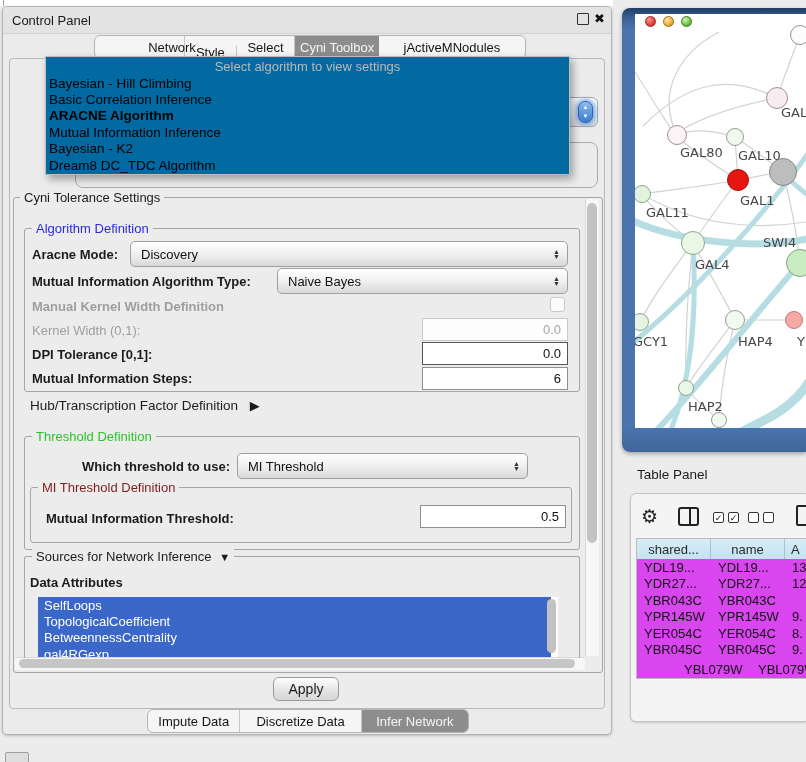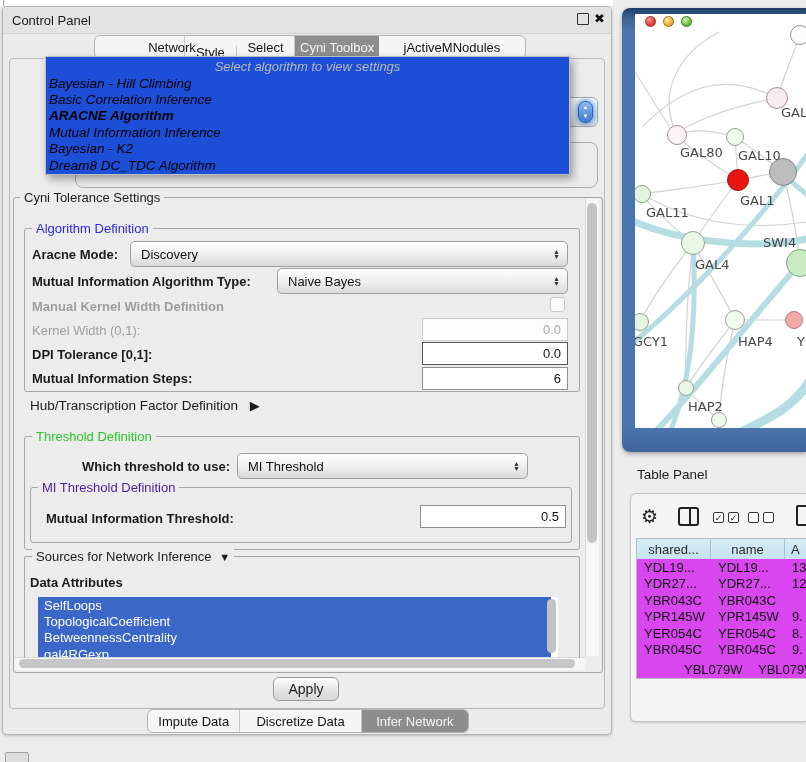--- a/index.html
+++ b/index.html
@@ -19,21 +19,21 @@
   .fld{position:absolute;background:#fff;border:1px solid #8f8f8f;font-size:13px;color:#111;
        display:flex;align-items:center;justify-content:flex-end;padding-right:6px;box-sizing:border-box;}
   .fld.disabled{border:1px solid #c9c9c9;color:#a5a5a5;background:#fdfdfd;}
   .fld.strong{border:1.5px solid #555;}
   .tabstrip{position:absolute;display:flex;background:#f5f5f5;border:1px solid #b3b3b3;border-radius:6px;
        overflow:hidden;box-sizing:border-box;}
   .tabseg{display:flex;align-items:center;justify-content:center;font-size:13px;color:#141414;
        border-right:1px solid #c6c6c6;box-sizing:border-box;background:transparent;white-space:nowrap;}
   .tabseg:last-child{border-right:none;}
   .tabseg.sel{background:#8d8d8d;color:#f5f5f5;border-right:none;}
-  .popup{position:absolute;background:#1d4ed8;border:1px solid #bdbdbd;box-shadow:3px 4px 8px rgba(0,0,0,.35);z-index:60;font-style:italic;}
+  .popup{position:absolute;background:#0369a1;border:1px solid #bdbdbd;box-shadow:3px 4px 8px rgba(0,0,0,.35);z-index:60;}
   .popup .ph{height:18px;display:flex;align-items:center;justify-content:center;color:#b9b9b9;font-size:13px;}
   .popup .it{height:16.4px;display:flex;align-items:center;padding-left:3px;font-size:13.5px;color:#000;}
   .sel-row{position:absolute;background:#3a67c8;color:#fff;font-size:13px;display:flex;align-items:center;padding-left:6px;}
   .sbv-track{position:absolute;background:#f7f7f7;border-left:1px solid #d9d9d9;box-sizing:border-box;}
   .sbv-thumb{position:absolute;background:#c3c3c3;border-radius:5px;}
   .sbh-track{position:absolute;background:#f7f7f7;border-top:1px solid #d9d9d9;box-sizing:border-box;}
   .sbh-thumb{position:absolute;background:#c6c6c6;border-radius:5px;}
   .node{position:absolute;border-radius:50%;box-sizing:border-box;}
   .nlabel{position:absolute;font-size:13px;color:#474747;white-space:nowrap;font-family:"DejaVu Sans",sans-serif;}
   .hdrcell{display:flex;align-items:center;justify-content:center;font-size:13px;color:#2b2b2b;
@@ -152,21 +152,21 @@
   <div class="gb" style="left:24px;top:436px;width:554px;height:112px;"></div>
   <div class="gbt" style="left:32px;top:429px;color:#2bc42b;">Threshold Definition</div>
 
   <div class="lbl b" style="left:82px;top:459px;">Which threshold to use:</div>
   <div class="combo" style="left:237px;top:453px;width:291px;height:26px;">
     <span>MI Threshold</span>
     <span class="ar">▲<span>▼</span></span>
   </div>
 
   <div class="gb" style="left:30px;top:487px;width:540px;height:54px;"></div>
-  <div class="gbt" style="left:38px;top:480px;color:#4c1d95;">MI Threshold Definition</div>
+  <div class="gbt" style="left:38px;top:480px;color:#7f1d1d;">MI Threshold Definition</div>
   <div class="lbl b" style="left:46px;top:511px;">Mutual Information Threshold:</div>
   <div class="fld" style="left:420px;top:505px;width:146px;height:23px;">0.5</div>
 
   <div class="gb" style="left:24px;top:556px;width:554px;height:101px;border-bottom:none;border-radius:3px 3px 0 0;"></div>
   <div class="gbt" style="left:32px;top:549px;">
     <span>Sources for Network Inference</span>
     <span style="font-size:11px;margin-left:4px;">▼</span>
   </div>
   <div class="lbl b" style="left:30px;top:575px;">Data Attributes</div>
 

